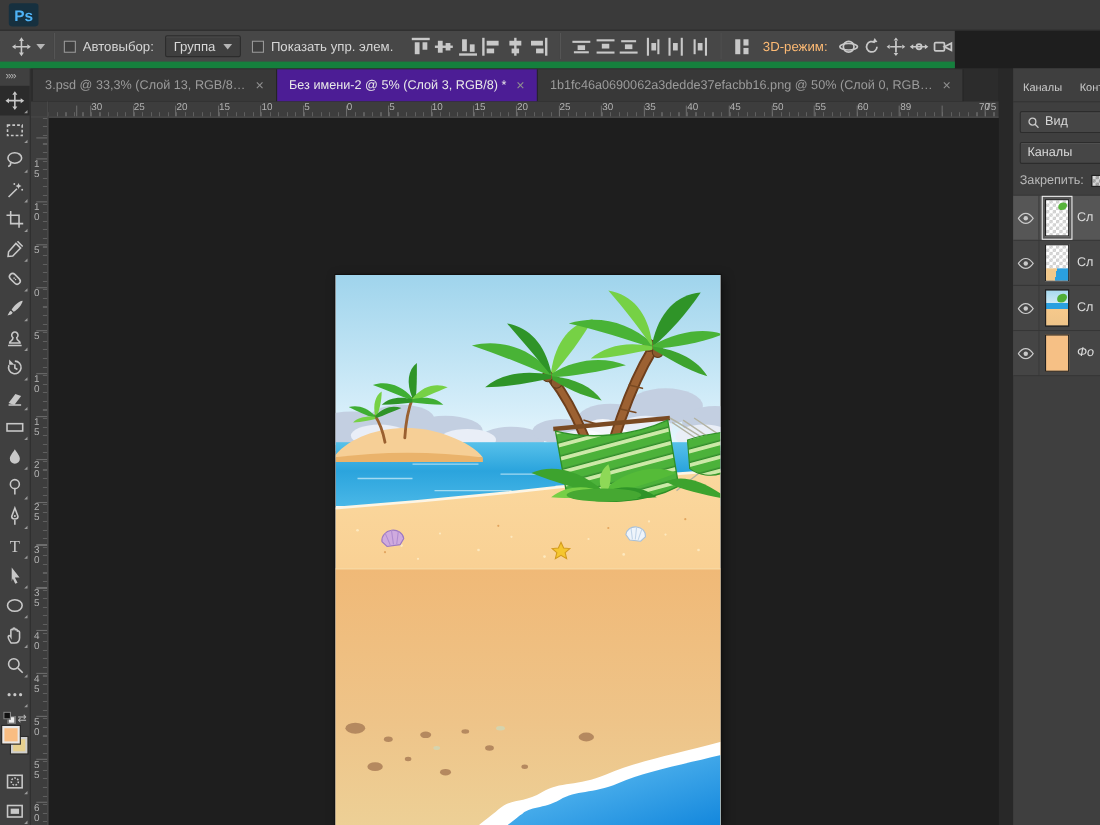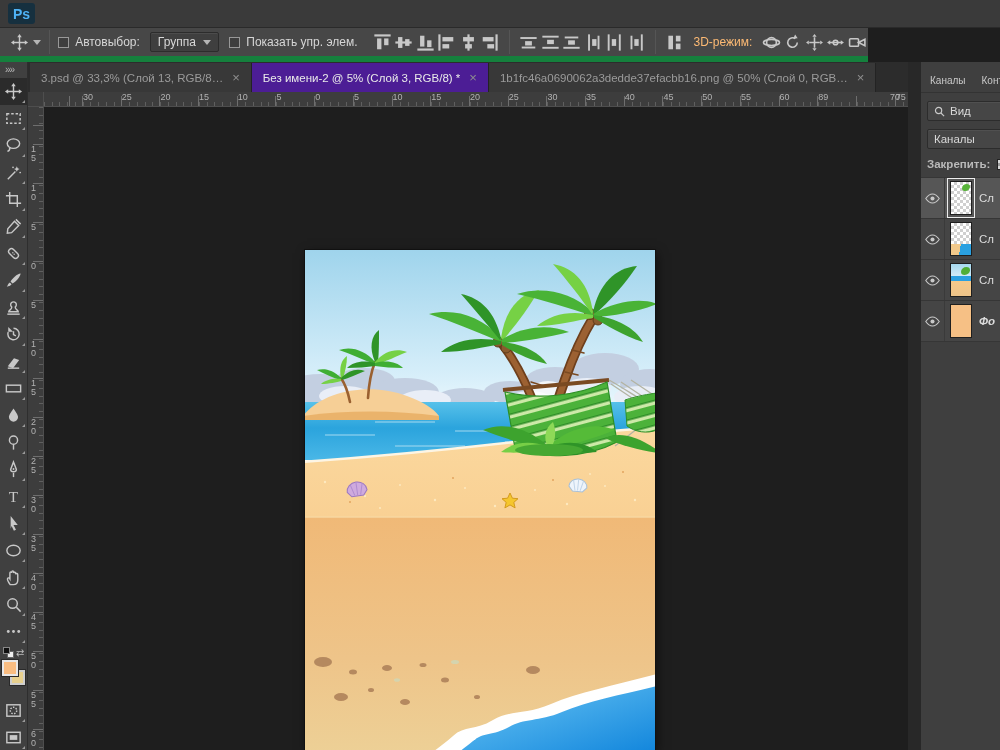--- a/index.html
+++ b/index.html
@@ -80,40 +80,40 @@
   #pasteboard { position:absolute; left:44px; top:107px; width:864px; height:643px; background:#1e1e1e; }
   #canvasdoc { position:absolute; left:305px; top:250px; width:350px; height:500px;
     z-index:5; box-shadow:0 0 0 1px #111, 2px 3px 10px rgba(0,0,0,.55); background:#fff; overflow:hidden; }
   
   #dockstrip { position:absolute; left:908px; top:62px; width:13px; height:688px; background:#282828; z-index:15; }
   #panel { position:absolute; left:921px; top:62px; width:79px; height:688px; background:#3f3f3f; overflow:hidden; z-index:15; }
   .ptabs { display:flex; gap:16px; padding:13px 0 6px 9px; color:#c9c9c9; font-size:10px; border-bottom:1px solid #333; white-space:nowrap;text-align:center; }
   .pfield { margin:8px 0 0 6px; height:20px; width:86px; background:#464646; border:1px solid #2c2c2c;
     box-shadow:inset 0 1px rgba(255,255,255,.06); border-radius:2px;
     display:flex; align-items:center; gap:5px; padding:0 6px; color:#d8d8d8; font-size:11.5px; white-space:nowrap; }
-  .plock { display:flex; align-items:center; gap:7px; margin:9px 0 7px 6px; color:#b9b9b9; font-size:11.5px; white-space:nowrap;font-weight:bold; }
+  .plock { display:flex; align-items:center; gap:7px; margin:9px 0 7px 6px; color:#b9b9b9; font-size:11.5px; white-space:nowrap; }
   .checker-sm { width:11px; height:11px; border:1px solid #222; flex:none;
     background-image:linear-gradient(45deg,#9a9a9a 25%,transparent 25%,transparent 75%,#9a9a9a 75%),linear-gradient(45deg,#9a9a9a 25%,#d8d8d8 25%,#d8d8d8 75%,#9a9a9a 75%);
     background-size:6px 6px; background-position:0 0,3px 3px; }
   #layers { border-top:1px solid #363636; }
   .lrow { height:41px; display:flex; align-items:center; background:#454545; border-bottom:1px solid #363636; }
   .lrow.selected { background:#565656; }
   .leye { width:24px; height:100%; display:flex; align-items:center; justify-content:center; border-right:1px solid #3a3a3a; flex:none; }
   .lthumb { position:relative; width:22px; height:34px; border:1px solid #1f1f1f; margin-left:5px; flex:none; background:#fff;
     background-image:linear-gradient(45deg,#cfcfcf 25%,transparent 25%,transparent 75%,#cfcfcf 75%),linear-gradient(45deg,#cfcfcf 25%,#fff 25%,#fff 75%,#cfcfcf 75%);
     background-size:6px 6px; background-position:0 0,3px 3px; }
   .lthumb.sel-outline { outline:1px solid #ededed; outline-offset:2px; }
   .lthumb.sprig::after { content:""; position:absolute; right:1px; top:2px; width:8px; height:7px; background:#58b43a; border-radius:60% 40% 60% 40%; }
   .lthumb.wave::after { content:""; position:absolute; left:0; right:0; bottom:0; height:11px;
     background:linear-gradient(100deg,#f2c98b 45%,#2aa0e0 45%); }
   .lthumb.beach { background-image:none; background:linear-gradient(180deg,#a6d9ef 0%,#cfeaf6 36%,#2aa0e0 36%,#2aa0e0 52%,#f6c98b 52%,#eec489 100%); }
   .lthumb.beach::after { content:""; position:absolute; right:1px; top:3px; width:9px; height:8px; background:#4fae36; border-radius:60% 40% 60% 40%; }
   .lthumb.solid { background-image:none; background:#f6c085; }
   .llabel { margin-left:7px; color:#dcdcdc; font-size:11.5px; white-space:nowrap; }
-  .llabel.italic { font-style:italic;font-weight:bold; }
+  .llabel.italic { font-style:italic; }
 </style>
 </head>
 <body>
 
 <div id="menubar">
   <div class="pslogo">Ps</div>
 </div>
 
 <div id="optionsbar">
   <div id="ob-tool">

